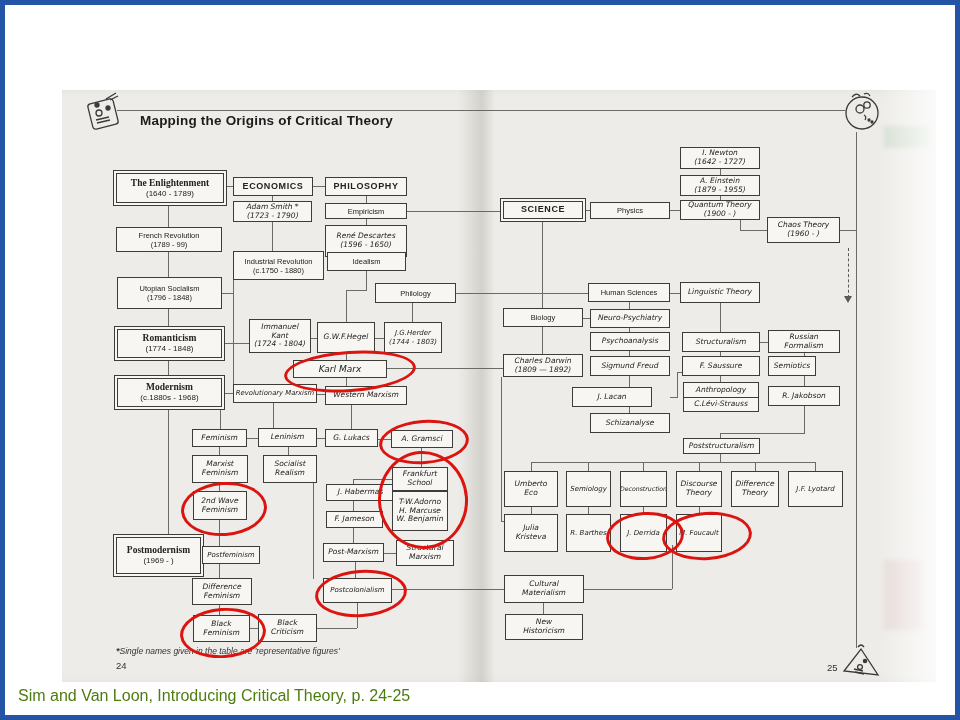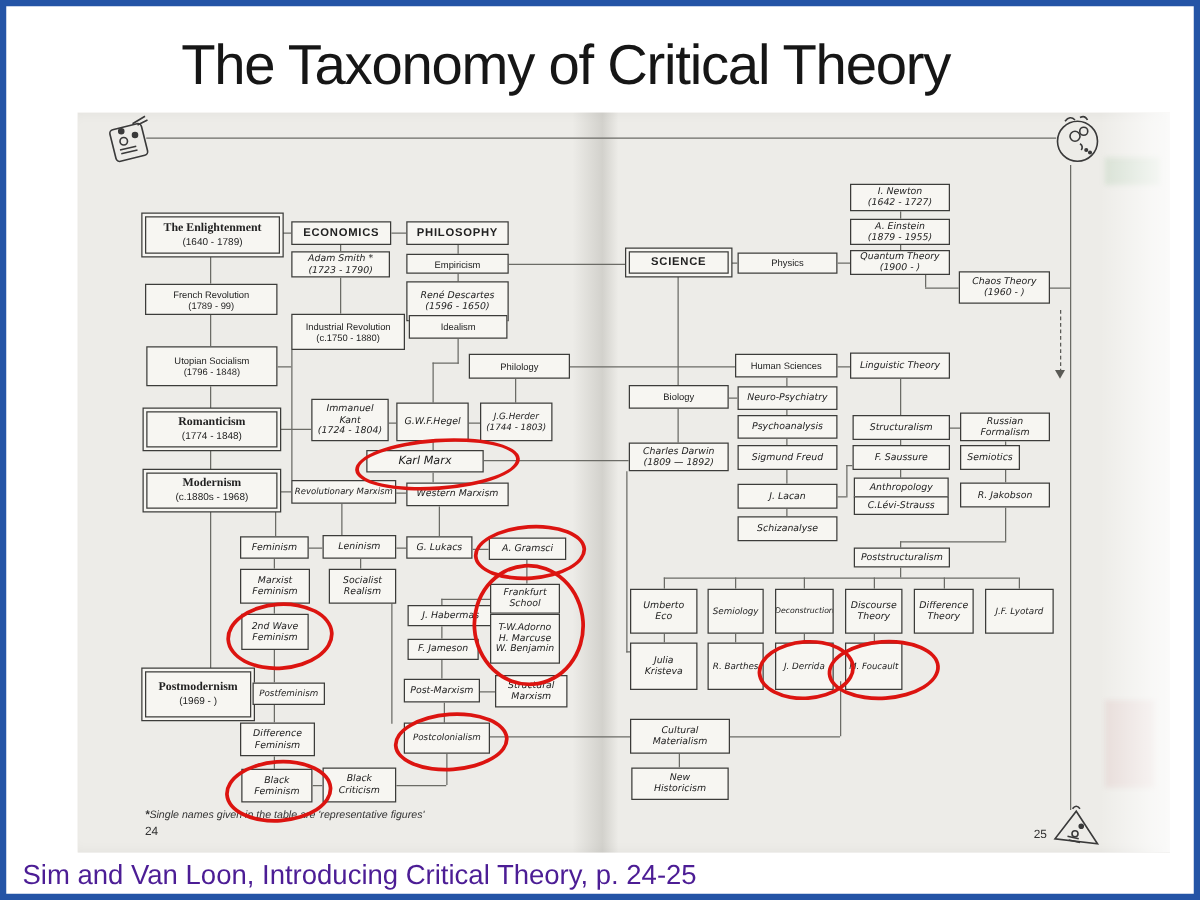--- a/index.html
+++ b/index.html
@@ -1,21 +1,21 @@
 <!DOCTYPE html>
 <html><head>
 <meta charset="utf-8">
 <style>
   html,body{margin:0;padding:0;}
   #page{position:relative;width:960px;height:720px;background:#ffffff;overflow:hidden;
         font-family:"Liberation Sans",sans-serif;box-sizing:border-box;}
   #frame{position:absolute;left:0;top:0;right:0;bottom:0;border:5px solid #2454a6;pointer-events:none;z-index:50;}
   #title{position:absolute;left:0;right:0;top:26px;height:62px;text-align:center;padding-right:55px;
          font-family:"Liberation Sans",sans-serif;font-weight:300;font-size:45px;letter-spacing:-1px;color:#161616;}
-  #citation{position:absolute;left:18px;top:687px;font-size:22px;color:#4c1d95;z-index:40;}
+  #citation{position:absolute;left:18px;top:687px;font-size:16px;color:#4d7c0f;z-index:40;}
   
   #scan-bg{position:absolute;left:62px;top:90px;width:874px;height:592px;background:#edece8;
            box-shadow:inset -6px 0 10px rgba(0,0,0,0.05);}
   #fold{position:absolute;left:458px;top:90px;width:46px;height:592px;
         background:linear-gradient(90deg,rgba(0,0,0,0) 0%,rgba(90,88,78,0.18) 52%,rgba(0,0,0,0) 80%);}
   #scan-right-fade{position:absolute;left:880px;top:90px;width:56px;height:592px;
         background:linear-gradient(90deg,rgba(0,0,0,0),rgba(255,255,255,0.85));}
   #bleed1{position:absolute;left:884px;top:126px;width:44px;height:22px;background:rgba(150,190,150,0.25);filter:blur(2px);}
   #bleed2{position:absolute;left:884px;top:560px;width:40px;height:70px;background:rgba(205,150,150,0.18);filter:blur(2px);}
   #scan-header{position:absolute;left:140px;top:113px;font-weight:bold;font-size:13.5px;color:#1c1c1c;letter-spacing:.2px;}
@@ -38,28 +38,28 @@
   .ln.d{background:none;border-left:1px dashed #5a5a55;}
   .rc{position:absolute;border:3px solid #dc1410;border-radius:50%;z-index:6;transform:rotate(-4deg);}
   #arrow-head{position:absolute;left:844px;top:296px;width:0;height:0;z-index:2;
       border-left:4px solid transparent;border-right:4px solid transparent;border-top:7px solid #5a5a55;}
   .doodle{position:absolute;z-index:4;}
 </style>
 </head>
 <body>
 
 <div id="page">
-  <div id="title">The Taxonomy of Critical Theory</div>
 
   <div id="scan-bg"></div>
   <div id="bleed1"></div>
   <div id="bleed2"></div>
   <div id="fold"></div>
   <div id="scan-right-fade"></div>
 
+  <div id="scan-header">Mapping the Origins of Critical Theory</div>
 
   <svg class="doodle" style="left:82px;top:91px;" width="46" height="46" viewBox="0 0 46 46">
     <g fill="none" stroke="#3a3a3a" stroke-width="1.3">
       <rect x="8" y="10" width="26" height="26" rx="3" transform="rotate(-14 21 23)"></rect>
       <circle cx="17" cy="22" r="3"></circle>
       <circle cx="26" cy="17" r="2" fill="#3a3a3a"></circle>
       <circle cx="15" cy="14" r="2" fill="#3a3a3a"></circle>
       <path d="M14 29 L27 26 M15 32 L28 29"></path>
       <path d="M24 8 L34 2 M28 9 L36 5"></path>
     </g>
@@ -183,21 +183,21 @@
       <div class="ln" style="left: 531px; top: 507px; width: 1px; height: 7px;"></div>
       <div class="ln" style="left: 588px; top: 507px; width: 1px; height: 7px;"></div>
       <div class="ln" style="left: 643px; top: 507px; width: 1px; height: 7px;"></div>
       <div class="ln" style="left: 699px; top: 507px; width: 1px; height: 7px;"></div>
       <div class="ln" style="left: 672px; top: 545px; width: 1px; height: 44px;"></div>
       <div class="ln" style="left: 584px; top: 589px; width: 88px; height: 1px;"></div>
       <div class="ln" style="left: 543px; top: 603px; width: 1px; height: 11px;"></div>
       <div class="box sf dbl" style="left: 116px; top: 173px; width: 108px; height: 30px;"><div class="t">The Enlightenment</div><div class="sub">(1640 - 1789)</div></div>
       <div class="box pb" style="left: 233px; top: 177px; width: 80px; height: 19px;">ECONOMICS</div>
       <div class="box pb" style="left: 325px; top: 177px; width: 82px; height: 19px;">PHILOSOPHY</div>
-      <div class="box h" style="left: 233px; top: 201px; width: 79px; height: 21px;">Adam Smith *
+      <div class="box h" style="left: 233px; top: 201px; width: 79px; height: 21px; text-align: right;">Adam Smith *
 (1723 - 1790)</div>
       <div class="box p" style="left: 325px; top: 203px; width: 82px; height: 16px;">Empiricism</div>
       <div class="box p" style="left: 116px; top: 227px; width: 106px; height: 25px;">French Revolution
 (1789 - 99)</div>
       <div class="box h" style="left: 325px; top: 225px; width: 82px; height: 32px;">René Descartes
 (1596 - 1650)</div>
       <div class="box p" style="left: 233px; top: 251px; width: 91px; height: 29px;">Industrial Revolution
 (c.1750 - 1880)</div>
       <div class="box p" style="left: 327px; top: 252px; width: 79px; height: 19px;">Idealism</div>
       <div class="box p" style="left: 117px; top: 277px; width: 105px; height: 32px;">Utopian Socialism
@@ -230,21 +230,21 @@
       <div class="box h" style="left: 590px; top: 309px; width: 80px; height: 19px;">Neuro-Psychiatry</div>
       <div class="box h" style="left: 590px; top: 332px; width: 80px; height: 19px;">Psychoanalysis</div>
       <div class="box h" style="left: 682px; top: 332px; width: 78px; height: 20px;">Structuralism</div>
       <div class="box h" style="left: 768px; top: 330px; width: 72px; height: 23px;">Russian
 Formalism</div>
       <div class="box h" style="left: 503px; top: 354px; width: 80px; height: 23px;">Charles Darwin
 (1809 — 1892)</div>
       <div class="box h" style="left: 590px; top: 356px; width: 80px; height: 20px;">Sigmund Freud</div>
       <div class="box h" style="left: 682px; top: 356px; width: 78px; height: 20px;">F. Saussure</div>
       <div class="box h" style="left: 768px; top: 356px; width: 48px; height: 20px;">Semiotics</div>
-      <div class="box h" style="left: 590px; top: 387px; width: 80px; height: 20px;">J. Lacan</div>
+      <div class="box h" style="left: 572px; top: 387px; width: 80px; height: 20px;">J. Lacan</div>
       <div class="box h" style="left: 683px; top: 382px; width: 76px; height: 16px;">Anthropology</div>
       <div class="box h" style="left: 683px; top: 397px; width: 76px; height: 15px;">C.Lévi-Strauss</div>
       <div class="box h" style="left: 768px; top: 386px; width: 72px; height: 20px;">R. Jakobson</div>
       <div class="box h" style="left: 590px; top: 413px; width: 80px; height: 20px;">Schizanalyse</div>
       <div class="box h" style="left: 683px; top: 438px; width: 77px; height: 16px;">Poststructuralism</div>
       <div class="box h" style="left: 192px; top: 429px; width: 55px; height: 18px;">Feminism</div>
       <div class="box h" style="left: 258px; top: 428px; width: 59px; height: 19px;">Leninism</div>
       <div class="box h" style="left: 325px; top: 429px; width: 53px; height: 18px;">G. Lukacs</div>
       <div class="box h" style="left: 391px; top: 430px; width: 62px; height: 18px;">A. Gramsci</div>
       <div class="box h" style="left: 192px; top: 455px; width: 56px; height: 28px;">Marxist

